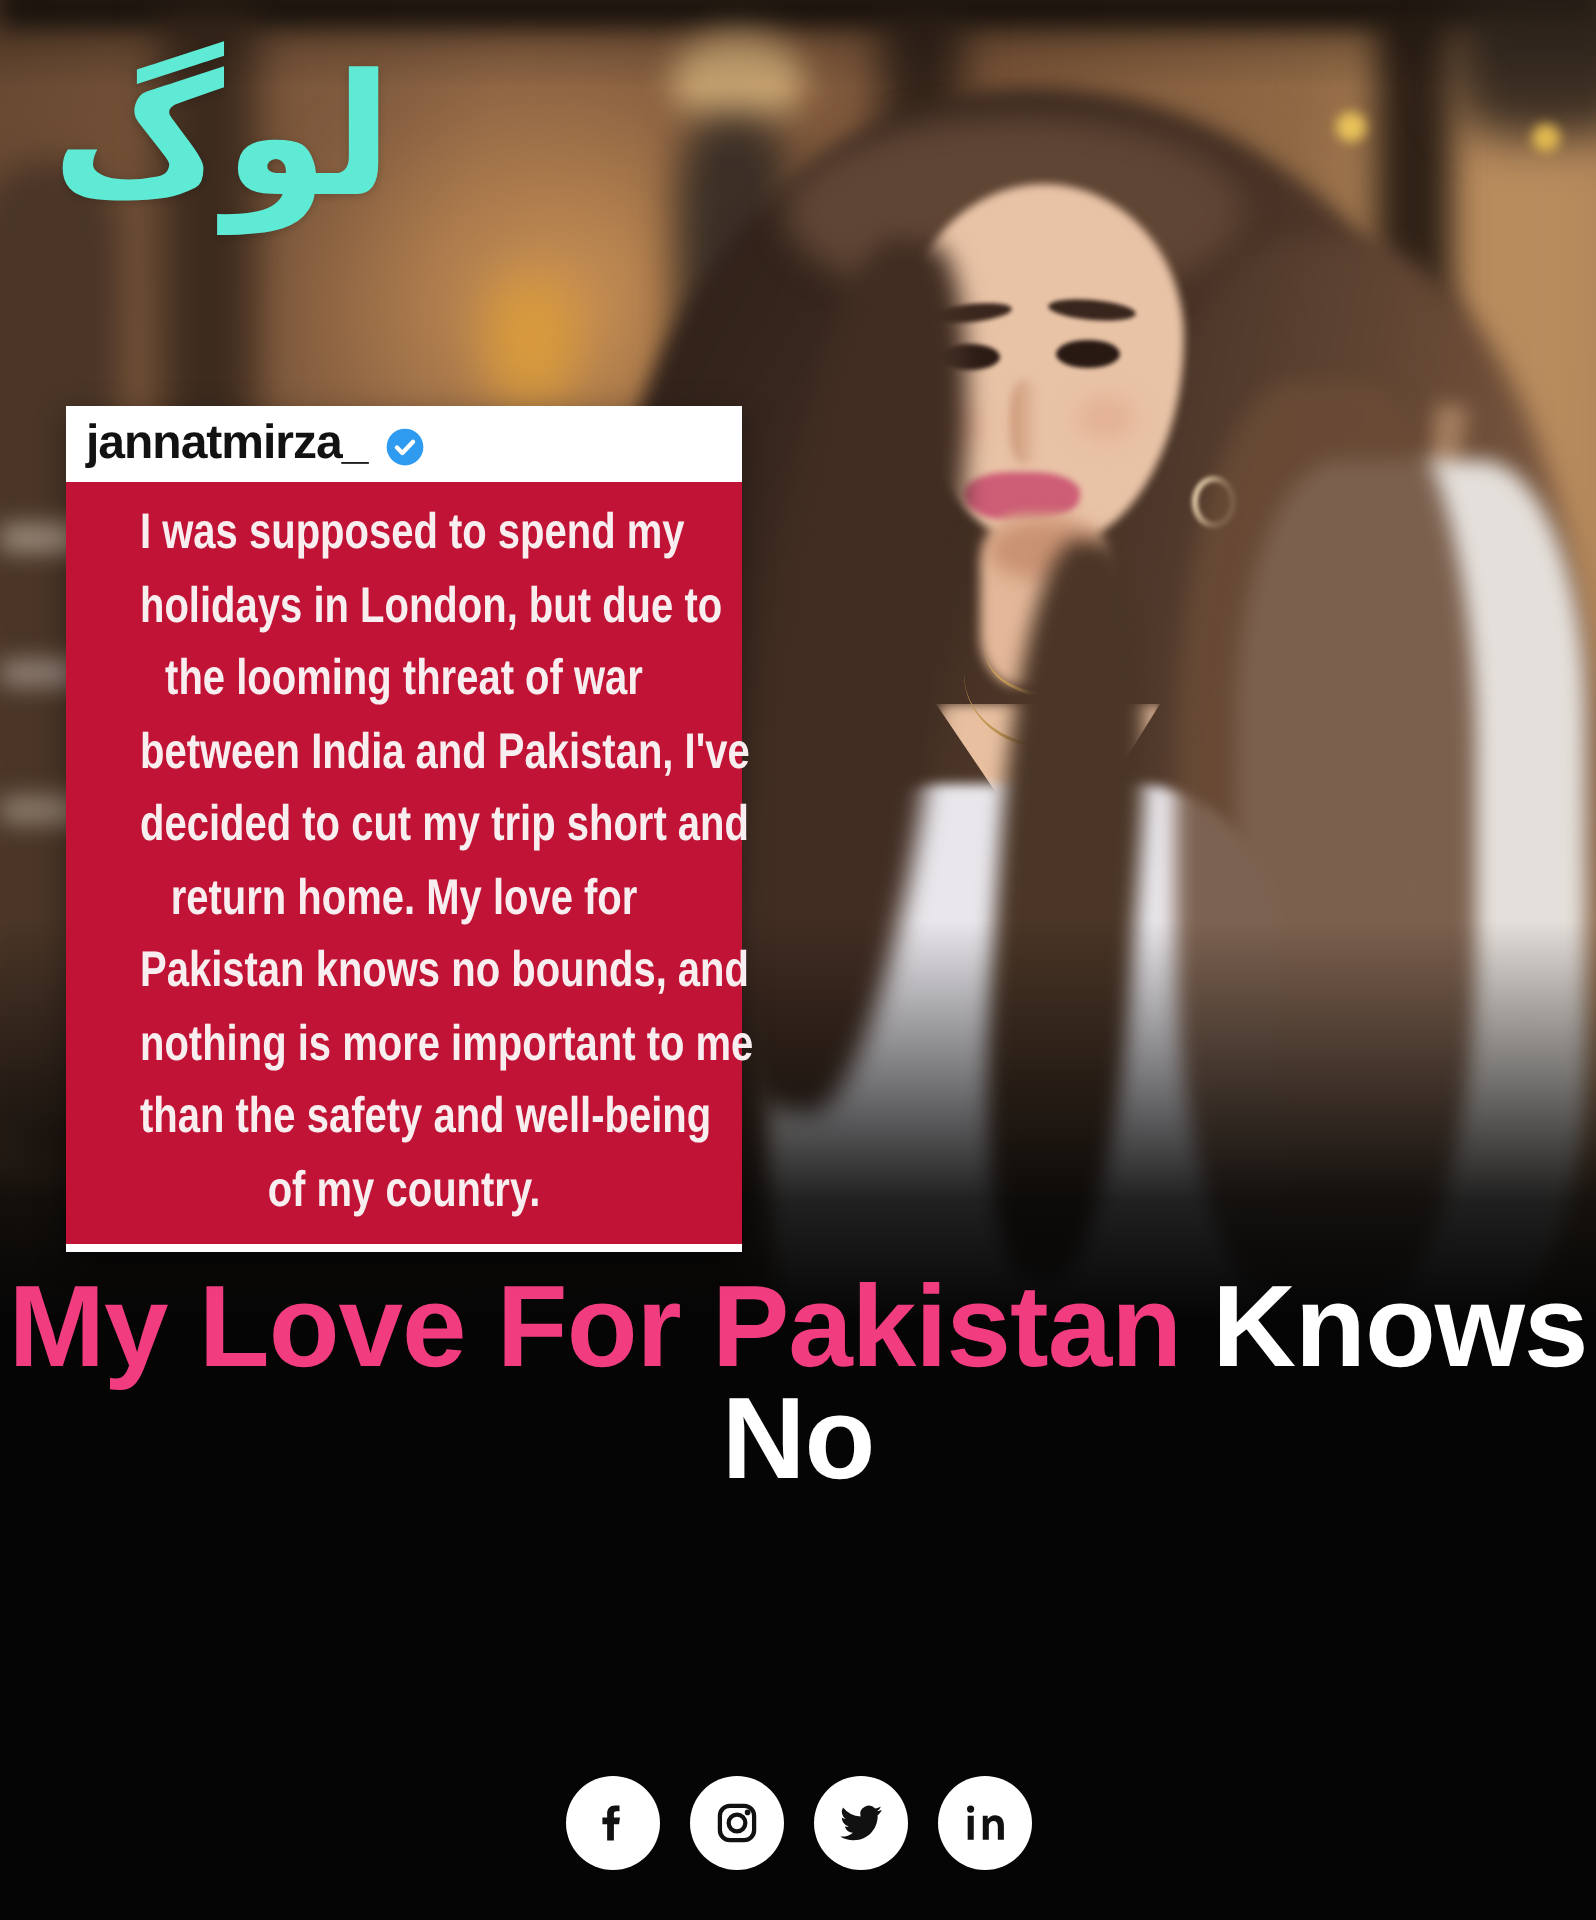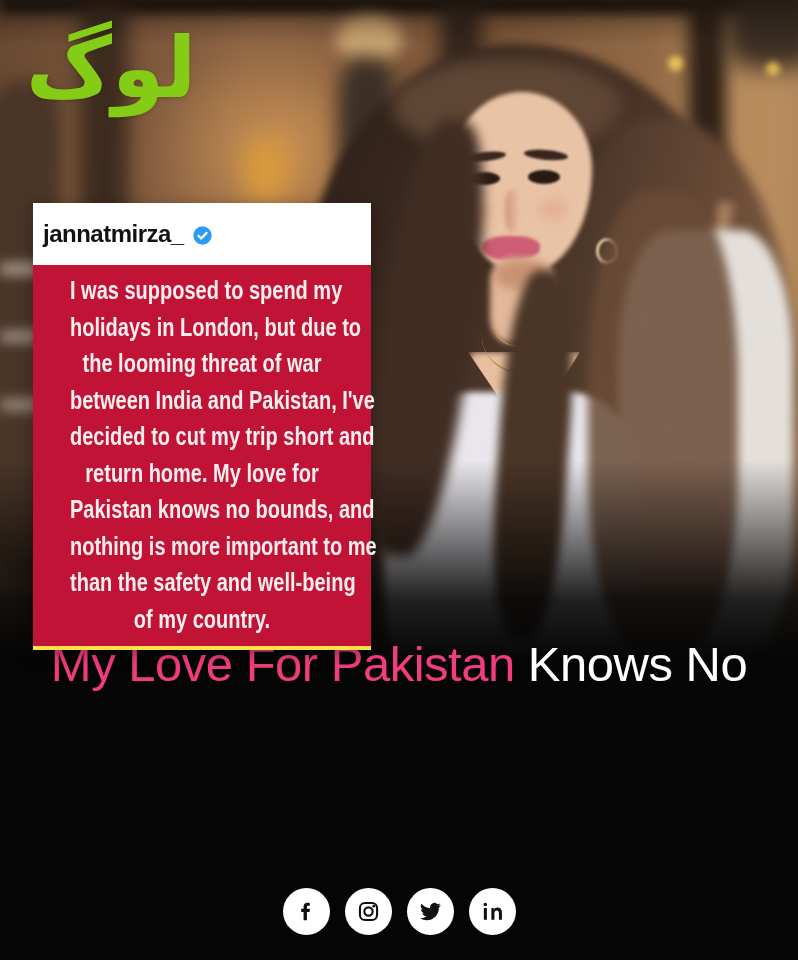--- a/index.html
+++ b/index.html
@@ -67,38 +67,38 @@
   .necklace1{left:492px;top:298px;width:62px;height:48px;border:0;border-bottom:2px solid #caa05a;border-radius:50%;}
   .necklace2{left:482px;top:300px;width:82px;height:72px;border:0;border-bottom:2px solid #bf9550;border-radius:50%;}
   .hair-over-shoulder{left:588px;top:190px;width:150px;height:470px;border-radius:40%;
     background:#6a4b36;filter:blur(5px);opacity:.85;}
   .top-vignette{left:0;top:0;width:798px;height:44px;
     background:linear-gradient(rgba(0,0,0,.35),rgba(0,0,0,0));}
   .photo-fade{left:0;top:460px;width:798px;height:200px;
     background:linear-gradient(rgba(0,0,0,0),rgba(5,5,5,.88) 70%,#050505 100%);}
 
   
-  .logo{position:absolute;left:26px;top:22px;z-index:10;color:#84cc16;
+  .logo{position:absolute;left:26px;top:22px;z-index:10;color:#5eead4;
     font-family:"DejaVu Sans",sans-serif;font-weight:bold;font-size:84px;line-height:1.1;
     text-shadow:0 1px 4px rgba(0,0,0,.18);}
 
   
   .story-card{position:absolute;left:33px;top:203px;width:338px;z-index:11;
     box-shadow:0 4px 14px rgba(0,0,0,.35);}
-  .card-header{display:flex;align-items:center;gap:8px;background:#fff;height:38px;padding:12px 10px;}
+  .card-header{display:flex;align-items:center;gap:8px;background:#fff;height:38px;padding:0 10px;}
   .card-username{font-weight:bold;font-size:24px;color:#121212;letter-spacing:-0.5px;}
   .badge{width:21px;height:21px;flex:0 0 auto;margin-top:2px;}
   .card-body{background:var(--card_red,#c11335);padding:7px 4px 9px 4px;
-    border-bottom:4px solid #fde047;}
+    border-bottom:4px solid #ffffff;}
   .card-line{color:#f8eef0;font-weight:bold;font-size:25px;line-height:36.5px;
     text-align:center;white-space:nowrap;transform:scaleX(.8);transform-origin:50% 50%;width:100%;}
 
   
   .headline{position:absolute;left:0;top:636px;width:798px;z-index:6;text-align:center;
-    font-weight:normal;font-size:49px;line-height:56px;color:var(--headline_white,#ffffff);
+    font-weight:bold;font-size:58px;line-height:56px;color:var(--headline_white,#ffffff);
     letter-spacing:-0.5px;}
   .pink{color:var(--accent_pink,#f13d7f);}
 
   
   .social-row{position:absolute;left:0;top:888px;width:798px;z-index:6;
     display:flex;justify-content:center;gap:15px;}
   .social-btn{width:47px;height:47px;border-radius:50%;background:#fff;
     display:flex;align-items:center;justify-content:center;cursor:pointer;}
   .social-btn svg{width:27px;height:27px;display:block;}
 </style>

